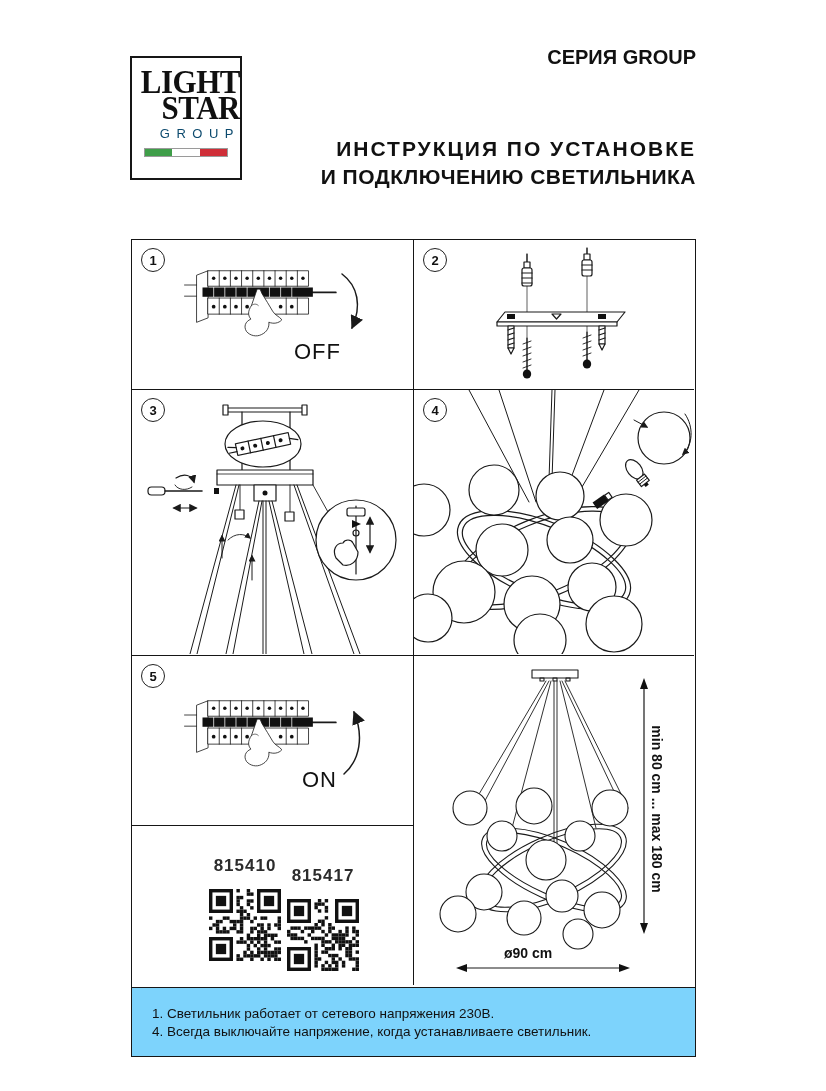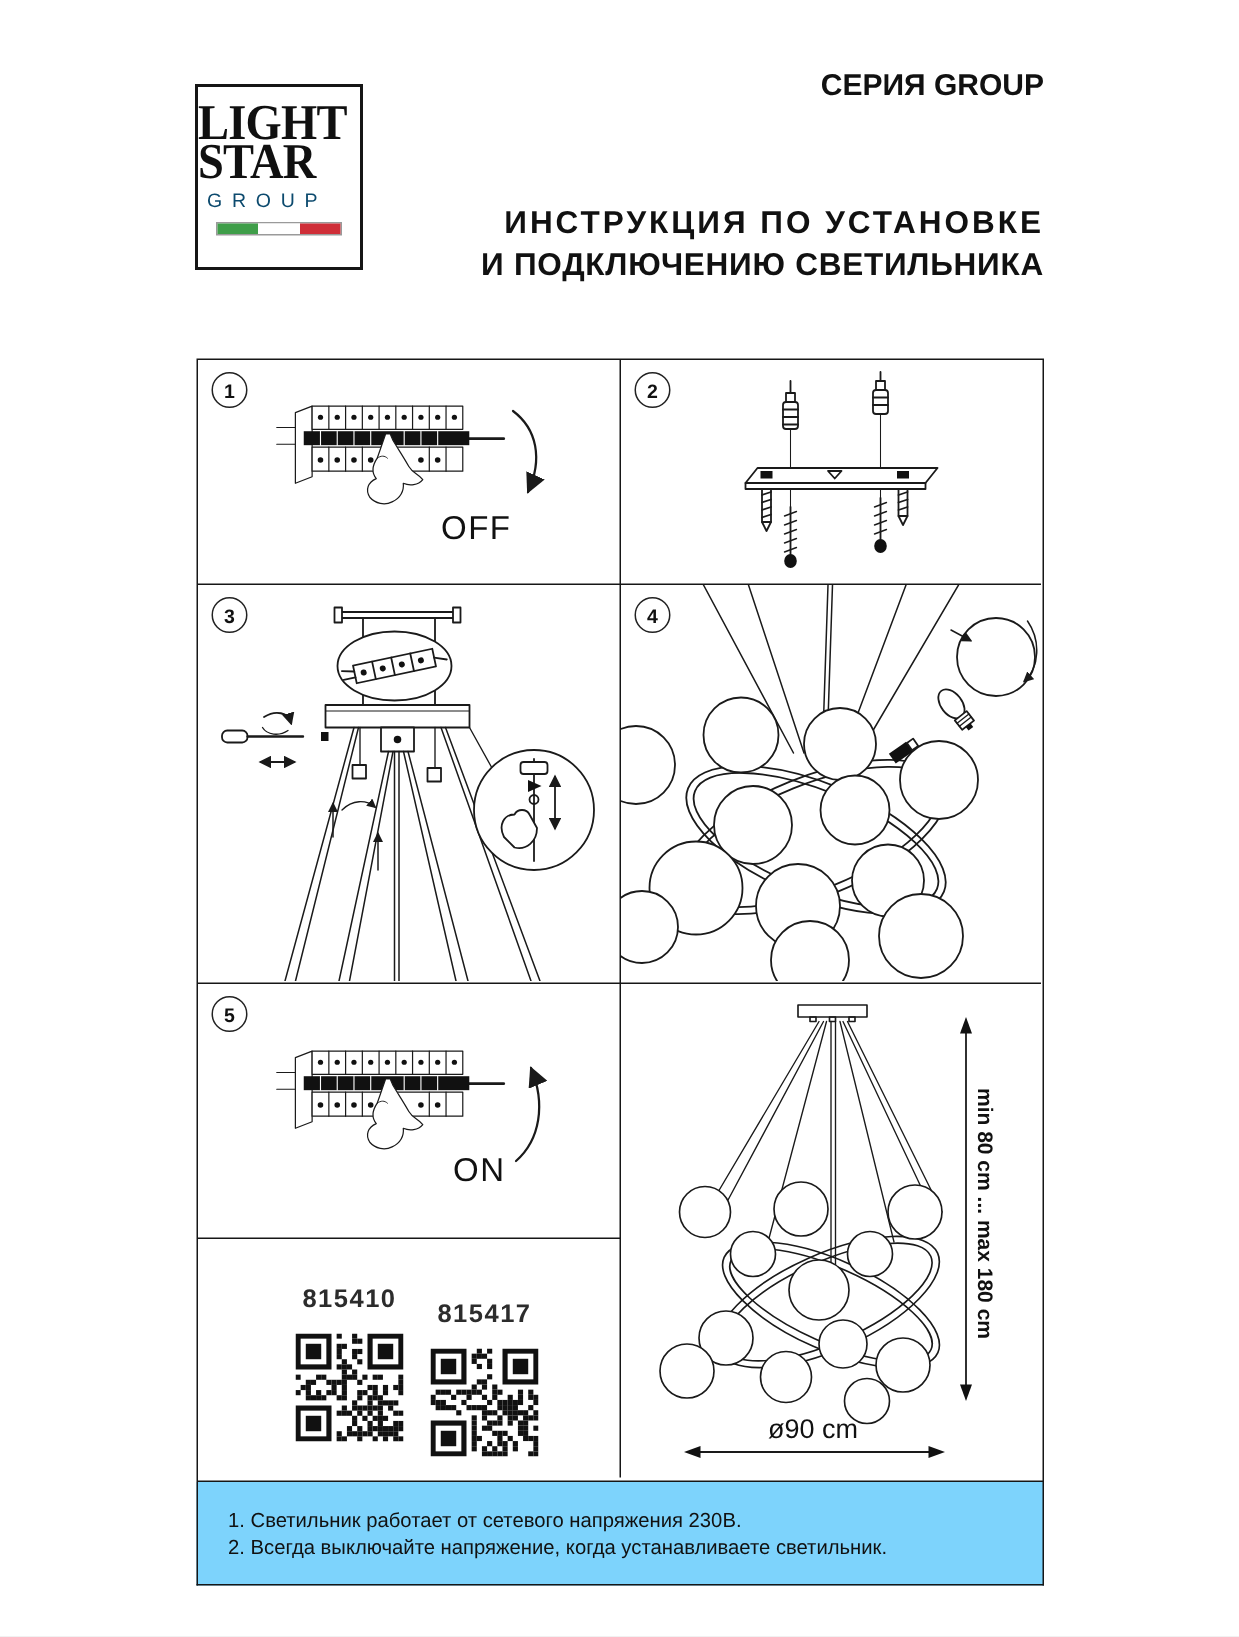--- a/index.html
+++ b/index.html
@@ -1,21 +1,21 @@
 <!DOCTYPE html>
 <html><head>
 <meta charset="utf-8">
 <style>
   html,body{margin:0;padding:0;background:#e8e8e8;}
   .page{position:relative;width:826px;height:1091px;background:#ffffff;margin:0 auto;
         font-family:"Liberation Sans",sans-serif;color:#111;overflow:hidden;}
 
   
   .logo-box{position:absolute;left:130px;top:56px;width:112px;height:124px;
-            border:2px solid #161616;box-sizing:border-box;text-align:left;padding-top:11px;background:#fff;}
+            border:2px solid #161616;box-sizing:border-box;text-align:right;padding-top:11px;background:#fff;}
   .logo-word{font-family:"Liberation Serif",serif;font-weight:700;font-size:31px;line-height:26px;
              letter-spacing:-0.5px;color:#101010;transform:scaleY(1.08);}
   .logo-group{font-size:13px;letter-spacing:6.5px;color:#0c4a6e;margin-top:5px;margin-left:6px;}
   .logo-flag{width:84px;height:9px;margin:7px auto 0;border:1px solid #9a9a9a;display:flex;box-sizing:border-box;}
   .logo-flag .seg{flex:1 1 33%;}
   .hdr-line{position:absolute;right:130px;text-align:right;font-weight:700;line-height:1;white-space:nowrap;}
   .t-series{top:47px;font-size:20px;}
   .t-articles{top:75px;font-size:20px;}
   .t-instr1{top:138px;font-size:21px;letter-spacing:2px;}
   .t-instr2{top:166px;font-size:21px;letter-spacing:0.5px;}
@@ -36,29 +36,29 @@
   .stepnum{position:absolute;left:9px;top:8px;width:22px;height:22px;border:1.4px solid #222;
            border-radius:50%;display:flex;align-items:center;justify-content:center;
            font-size:13px;font-weight:600;background:#fff;z-index:3;}
   .ill{position:absolute;left:0;top:0;z-index:1;}
   .steplabel{position:absolute;font-size:22px;letter-spacing:1px;color:#111;z-index:2;}
   #lbl-off{left:162px;top:99px;text-align:center;}
   #lbl-on{left:170px;top:111px;}
 
   
   .qr-item{position:absolute;width:86px;text-align:center;}
-  #qr1{left:58px;top:30px;} #qr2{left:148px;top:40px;text-align:center;}
+  #qr1{left:70px;top:30px;} #qr2{left:148px;top:40px;text-align:center;}
   .qr-label{font-size:17px;font-weight:700;letter-spacing:1px;color:#2c2c2c;margin-bottom:13px;}
   .qr-box{width:72px;height:72px;margin:0 auto;}
 
   
   .vdim-label{position:absolute;left:243px;top:153px;transform:translate(-50%,-50%) rotate(90deg);
               font-size:14px;font-weight:700;white-space:nowrap;z-index:2;}
-  .hdim-label{position:absolute;left:128px;top:297px;transform:translate(-50%,-50%);
-              font-size:18px;font-weight:400;white-space:nowrap;z-index:2;}
+  .hdim-label{position:absolute;left:114px;top:297px;transform:translate(-50%,-50%);
+              font-size:14px;font-weight:700;white-space:nowrap;z-index:2;}
 
   
   .footer-box{position:absolute;left:131px;top:988px;width:565px;height:69px;box-sizing:border-box;
               border:1.5px solid #161616;border-top:none;background:#7dd3fc;
               display:flex;flex-direction:column;justify-content:center;gap:3px;padding-left:20px;}
   .footer-note{font-size:13.5px;color:#111;}
 </style>
 </head>
 <body>
 
@@ -669,16 +669,16 @@
           </g>
         </g>
       </svg>
       <span class="vdim-label">min 80 cm ... max 180 cm</span>
       <span class="hdim-label">ø90 cm</span>
     </div>
   </div>
 
   <div class="footer-box">
     <div class="footer-note">1. Светильник работает от сетевого напряжения 230В.</div>
-    <div class="footer-note">2. Всегда выключайте напряжение, когда устанавливаете светильник.</div>
+    <div class="footer-note">4. Всегда выключайте напряжение, когда устанавливаете светильник.</div>
   </div>
 
 </div>
 
 </body></html>

